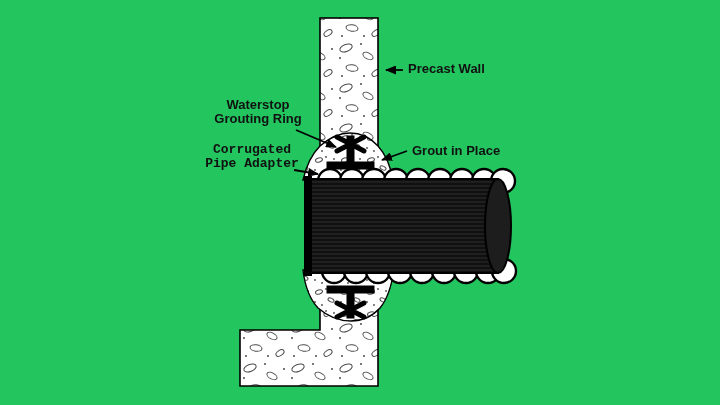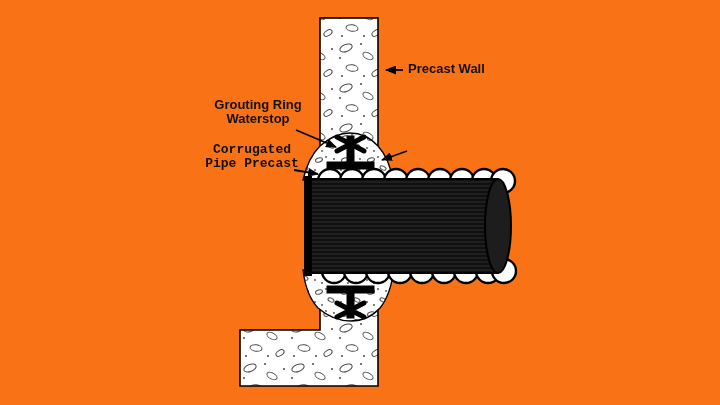--- a/index.html
+++ b/index.html
@@ -1,19 +1,19 @@
 <!DOCTYPE html>
 <html><head>
 <meta charset="utf-8">
 <style>
   html,body{margin:0;padding:0;background:#fff;}
   .stage{
     position:relative;
     width:720px;height:405px;
-    background:#f97316;
+    background:#22c55e;
     font-family:"Liberation Sans", sans-serif;
     overflow:hidden;
   }
   .label{
     position:absolute;
     font-size:13px;
     font-weight:bold;
     color:#111;
     line-height:14px;
     white-space:nowrap;
@@ -120,23 +120,24 @@
       <line x1="403" y1="70" x2="386" y2="70" marker-end="url(#ah)"></line>
       <line x1="296" y1="130" x2="336" y2="147" marker-end="url(#ah)"></line>
       <line x1="294" y1="170" x2="318" y2="174" marker-end="url(#ah)"></line>
       <line x1="407" y1="151" x2="382" y2="160" marker-end="url(#ah)"></line>
     </g>
   </svg>
 
   <div class="label" style="left:408px; top:62px;">Precast Wall</div>
 
   <div class="label center" style="left:208px; top:98px; width:100px;">
+    <div>Waterstop</div>
     <div>Grouting Ring</div>
-    <div>Waterstop</div>
   </div>
 
   <div class="label center" style="left:204px; top:143px; width:96px;font-family:Liberation Mono, monospace;">
     <div>Corrugated</div>
-    <div>Pipe Precast</div>
+    <div>Pipe Adapter</div>
   </div>
 
+  <div class="label" style="left:412px; top:144px;">Grout in Place</div>
 
 </div>
 
 </body></html>

